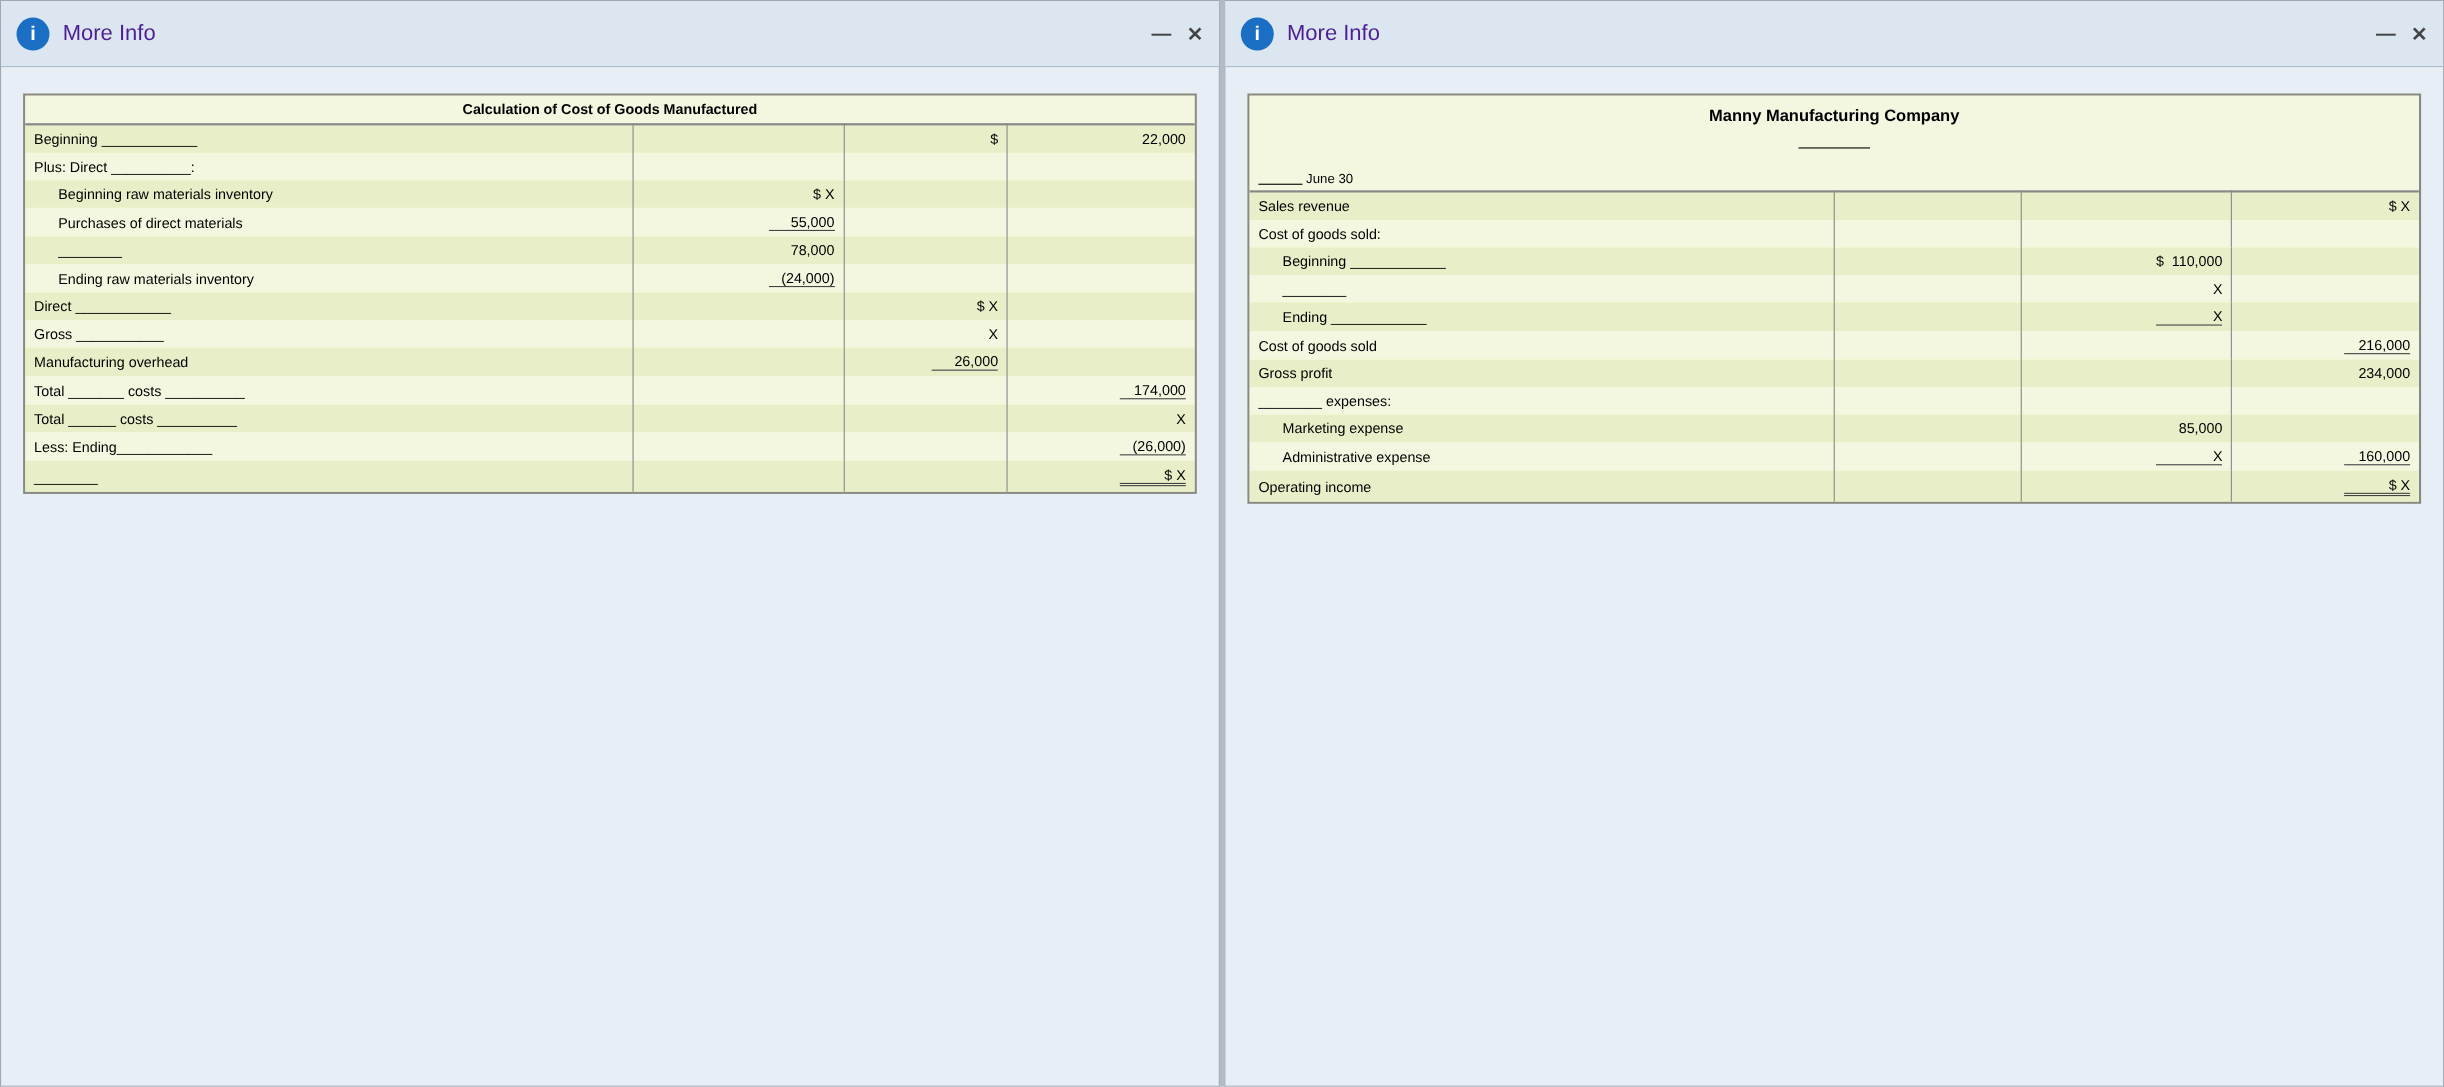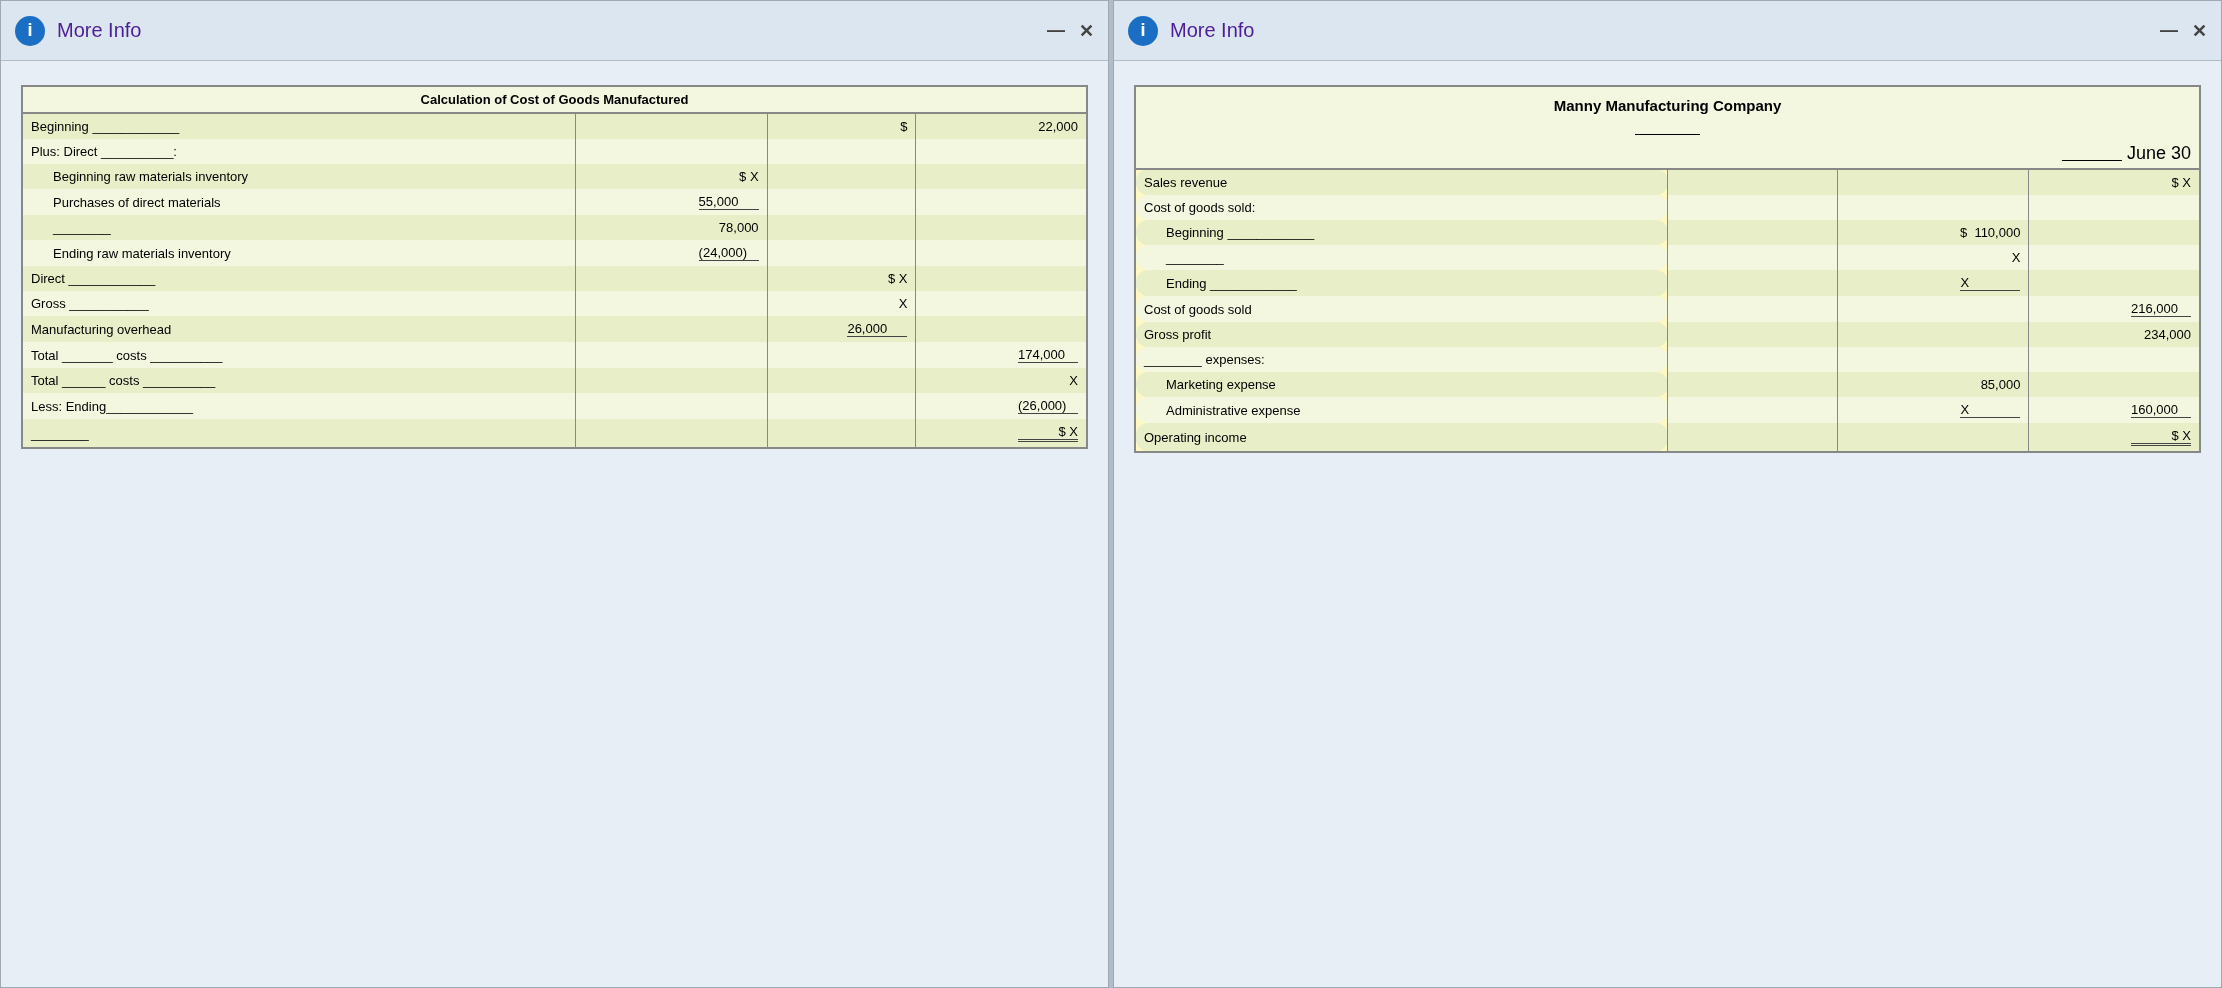--- a/index.html
+++ b/index.html
@@ -92,33 +92,33 @@
     }
     .col-label { width: 52%; }
     .col-mid1 { width: 18%; text-align: right; }
     .col-mid2 { width: 14%; text-align: right; }
     .col-right { width: 16%; text-align: right; }
     .indent1 { padding-left: 30px !important; }
     .underline-val {
       border-bottom: 1px solid #444;
       display: inline-block;
       min-width: 60px;
-      text-align: left;
+      text-align: right;
     }
     .double-underline-val {
       border-bottom: 3px double #444;
       display: inline-block;
       min-width: 60px;
       text-align: right;
     }
     .separator {
       border-right: 1px solid #888;
     }
     
-    .col-label-r { width: 50%; border-radius: 12px; }
+    .col-label-r { width: 50%; }
     .col-mid1-r { width: 16%; text-align: right; }
     .col-mid2-r { width: 18%; text-align: right; }
     .col-right-r { width: 16%; text-align: right; }
   </style>
 </head>
 <body>
 
 <div class="window">
   <div class="window-titlebar">
     <div class="info-icon">i</div>
@@ -247,21 +247,21 @@
     <div class="table-container">
       <table class="tbl">
         <tbody>
 
           <tr>
             <td colspan="4" class="tbl-header" style="padding:10px 8px 4px 8px;">
               <div style="font-weight:bold;font-size:15px;text-align:center;">Manny Manufacturing Company</div>
               <div style="text-align:center; font-size:13px; font-weight:normal; margin-top:6px;">
                 <span style="text-decoration:underline; text-underline-offset:2px;">&nbsp;&nbsp;&nbsp;&nbsp;&nbsp;&nbsp;&nbsp;&nbsp;&nbsp;&nbsp;&nbsp;&nbsp;&nbsp;&nbsp;&nbsp;&nbsp;&nbsp;&nbsp;</span>
               </div>
-              <div style="text-align:right; font-size:18px; font-weight:normal; margin-top:8px;">
+              <div style="text-align:left; font-size:12px; font-weight:normal; margin-top:20px;">
                 <span style="text-decoration:underline;">&nbsp;&nbsp;&nbsp;&nbsp;&nbsp;&nbsp;&nbsp;&nbsp;&nbsp;&nbsp;&nbsp;&nbsp;</span>
                 <span>June 30</span>
               </div>
             </td>
           </tr>
 
           <tr>
             <td class="col-label-r separator">Sales revenue</td>
             <td class="col-mid1-r separator"></td>
             <td class="col-mid2-r separator"></td>

